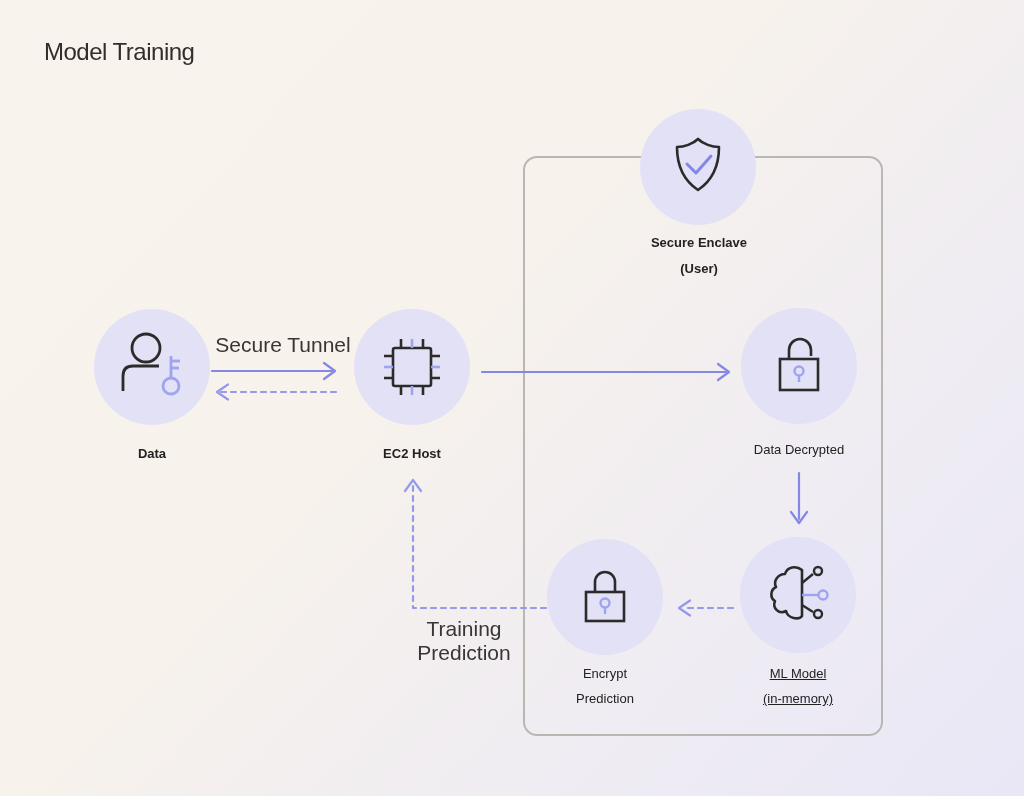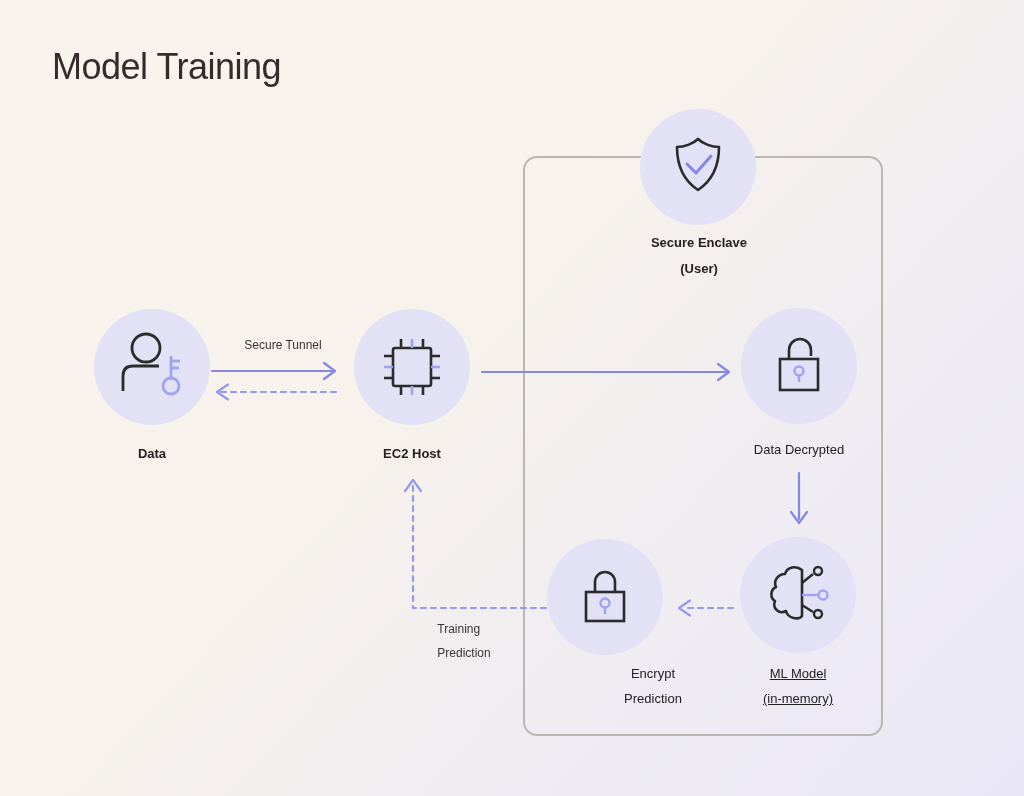--- a/index.html
+++ b/index.html
@@ -2,41 +2,41 @@
 <html><head>
 <meta charset="utf-8">
 <style>
   html,body { margin:0; padding:0; }
   body { font-family:"Liberation Sans", sans-serif; }
   .canvas {
     position:relative; width:1024px; height:796px; overflow:hidden;
     background:linear-gradient(133deg, #f8f3ec 0%, #f7f2eb 42%, #efecf3 72%, #e9e7f6 100%);
   }
   .page-title {
-    position:absolute; left:40px; top:34px; margin:12px;
-    font-size:36px; font-weight:500; letter-spacing:-0.5px; color:#362b2c;
+    position:absolute; left:40px; top:34px; margin:4px;
+    font-size:24px; font-weight:500; letter-spacing:-0.5px; color:#362b2c;
   }
   .enclave-box {
     position:absolute; left:523px; top:156px; width:356px; height:576px;
     border:2px solid #bab7b3; border-radius:14px; z-index:1;
   }
   .circle {
     position:absolute; width:116px; height:116px; border-radius:50%;
     background:#e3e1f5; z-index:2;
     display:flex; align-items:center; justify-content:center;
   }
   .node-label {
     position:absolute; transform:translateX(-50%);
     text-align:center; color:#242122; font-size:13px; line-height:25px;
     white-space:nowrap; z-index:2;
   }
   .bold { font-weight:700; }
   .edge-label {
     position:absolute; transform:translateX(-50%);
-    color:#3a3435; font-size:12px; line-height:24px;
+    text-align:center; color:#3a3435; font-size:21px; line-height:24px;
     white-space:nowrap; z-index:2;
   }
   .arrow-layer { position:absolute; left:0; top:0; z-index:3; pointer-events:none; }
   svg { display:block; }
 </style>
 </head>
 <body>
 
 <div class="canvas">
 
@@ -123,21 +123,21 @@
   <div class="circle" style="left:547px; top:539px;">
     <svg width="80" height="80" viewBox="0 0 80 80">
       <rect x="21" y="35" width="38" height="29" fill="none" stroke="#2b2b2b" stroke-width="2.6"></rect>
       <path d="M30,35 V25 A10,10 0 0 1 50,25 V35" fill="none" stroke="#2b2b2b" stroke-width="2.6"></path>
       <g stroke="#9fa4ee" stroke-width="2.4" fill="none">
         <circle cx="40" cy="46" r="4.5"></circle>
         <path d="M40,50.5 V57"></path>
       </g>
     </svg>
   </div>
-  <div class="node-label" style="left:605px; top:661px;margin-left:48px;">
+  <div class="node-label" style="left:605px; top:661px;">
     <span>Encrypt</span><br>
     <span>Prediction</span>
   </div>
 
   <div class="edge-label" style="left:283px; top:333px;">Secure Tunnel</div>
   <div class="edge-label" style="left:464px; top:617px;">
     <span>Training</span><br>
     <span>Prediction</span>
   </div>
 

